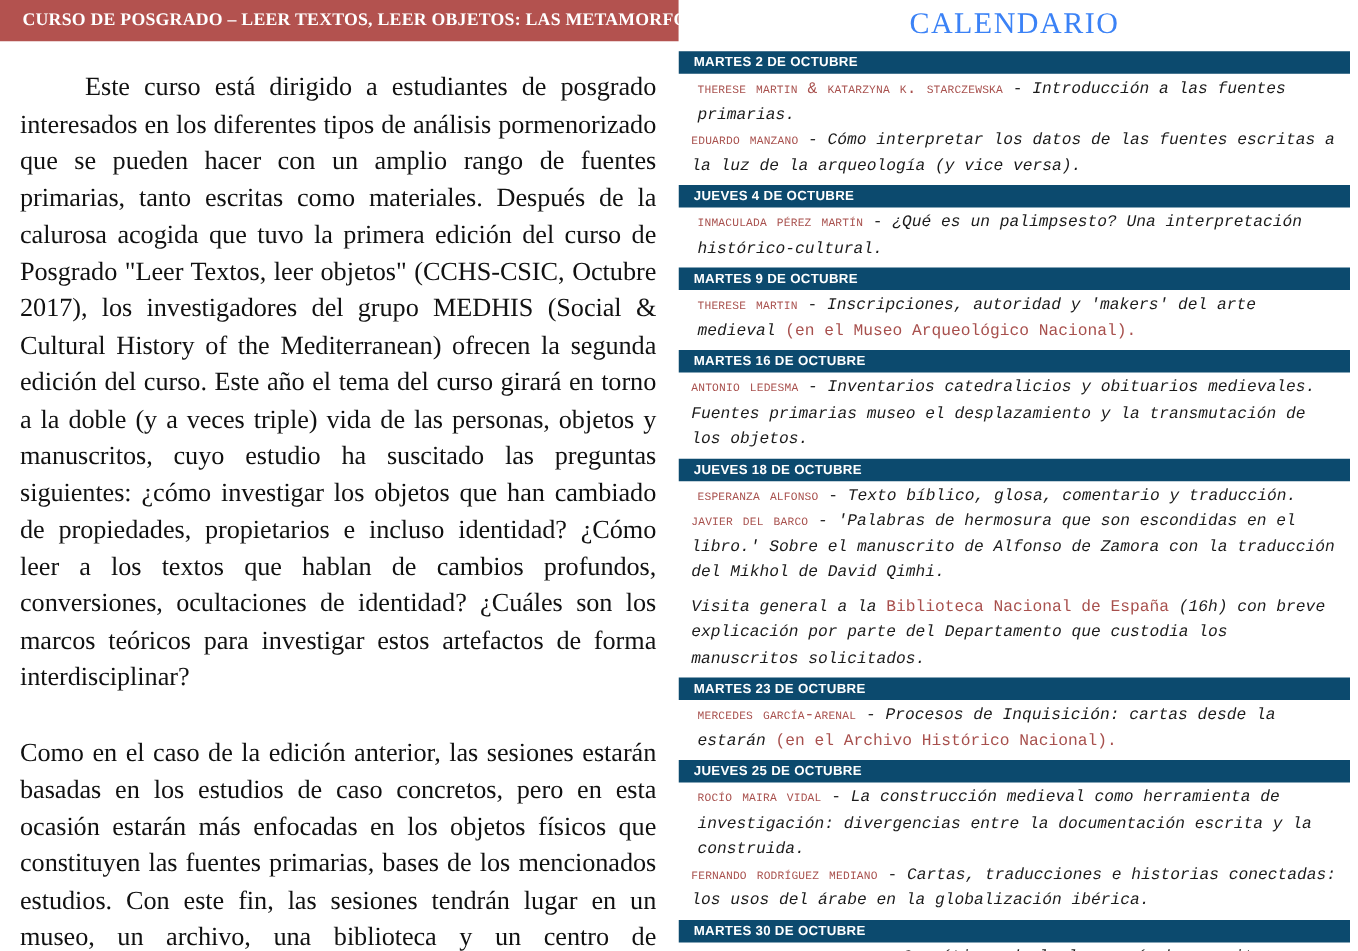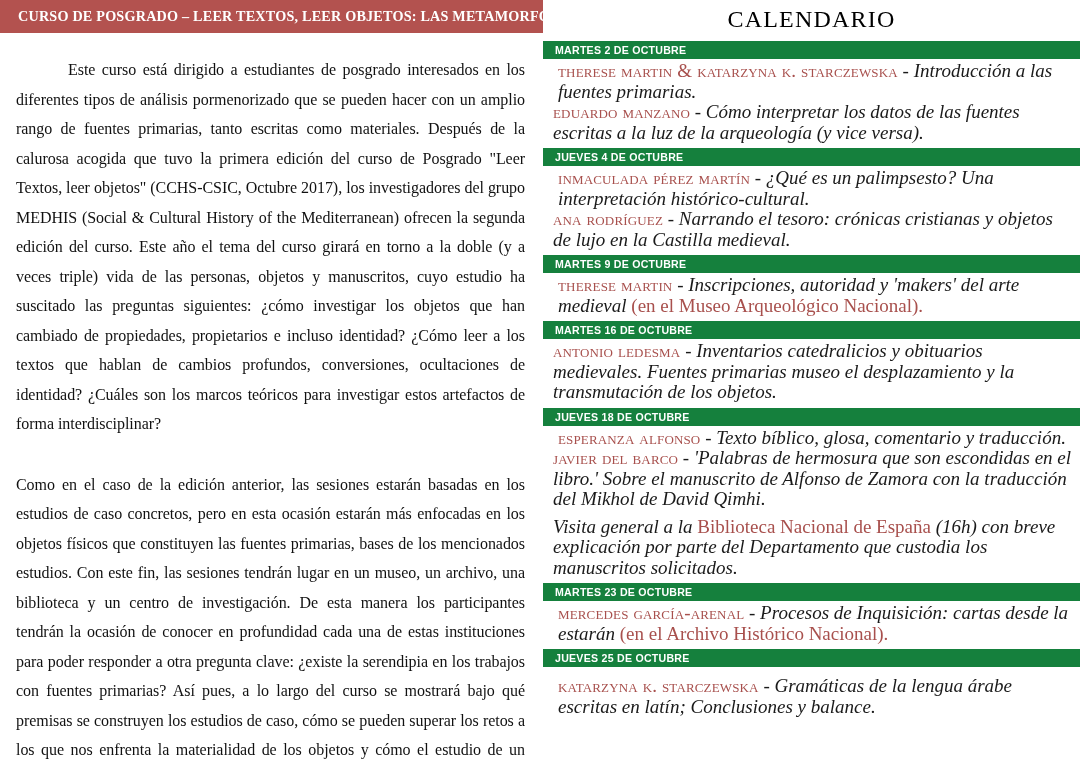--- a/index.html
+++ b/index.html
@@ -43,66 +43,66 @@
     letter-spacing: 0.2px;
     font-variant: small-caps;
     text-transform: uppercase;
     white-space: nowrap;
   }
   .left-body {
     padding: 0 18px 0 16px;
   }
   .body-par {
     font-family: "Liberation Serif", serif;
-    font-size: 16px;
+    font-size: 21px;
     line-height: 29.5px;
     color: #111111;
     text-align: justify;
     margin: 0;
     letter-spacing: -0.05px;
   }
   .par-1 { margin-top: 22px; text-indent: 52px; }
   .par-2 { margin-top: 31px; }
 
   
   .right-col {
     width: 543px;
     height: 761px;
     position: relative;
     background: #ffffff;
     padding: 0 6px 0 0;
   }
   .calendar-heading {
     text-align: center;
-    color: #000000;
+    color: #3b82f6;
     font-family: "Liberation Serif", serif;
     font-size: 24px;
     letter-spacing: 1.2px;
     padding-top: 6px;
     padding-bottom: 8px;
     font-weight: normal;
     margin: 0;
   }
   .date-bar {
-    background: #15803d;
+    background: #0c4a6e;
     color: #ffffff;
     font-family: "Liberation Sans", sans-serif;
     font-weight: bold;
     font-size: 10.6px;
     letter-spacing: 0.25px;
     padding: 3px 0 3px 12px;
     text-transform: uppercase;
     line-height: 12px;
   }
   .session-block {
     padding: 2px 8px 5px 10px;
   }
   .session-line {
-    font-family: Liberation Serif, serif;
-    font-size: 19px;
+    font-family: Liberation Mono, monospace;
+    font-size: 13px;
     line-height: 20.5px;
     color: #1a1a1a;
     margin: 0;
     text-align: left;
   }
   .speaker {
     color: #a8504d;
     font-variant: small-caps;
     text-transform: lowercase;
     font-style: normal;
@@ -145,21 +145,20 @@
     <h2 class="calendar-heading">CALENDARIO</h2>
     <div id="calendar-list">
         <div class="date-bar">MARTES 2 DE OCTUBRE</div>
         <div class="session-block">
           <p class="session-line first-indent"><span class="speaker">Therese Martin &amp; Katarzyna K. Starczewska</span><span class="sep"> - </span><span class="desc">Introducción a las fuentes primarias.</span></p>
           <p class="session-line"><span class="speaker">Eduardo Manzano</span><span class="sep"> - </span><span class="desc">Cómo interpretar los datos de las fuentes escritas a la luz de la arqueología (y vice versa).</span></p>
         </div>
         <div class="date-bar">JUEVES 4 DE OCTUBRE</div>
         <div class="session-block">
           <p class="session-line first-indent"><span class="speaker">Inmaculada Pérez Martín</span><span class="sep"> - </span><span class="desc">¿Qué es un palimpsesto? Una interpretación histórico-cultural.</span></p>
-          <p class="session-line"><span class="speaker">Ana Rodríguez</span><span class="sep"> - </span><span class="desc">Narrando el tesoro: crónicas cristianas y objetos de lujo en la Castilla medieval.</span></p>
         </div>
         <div class="date-bar">MARTES 9 DE OCTUBRE</div>
         <div class="session-block">
           <p class="session-line first-indent"><span class="speaker">Therese Martin</span><span class="sep"> - </span><span class="desc">Inscripciones, autoridad y 'makers' del arte medieval </span><span class="venue">(en el Museo Arqueológico Nacional)</span><span class="venue">.</span></p>
         </div>
         <div class="date-bar">MARTES 16 DE OCTUBRE</div>
         <div class="session-block">
           <p class="session-line"><span class="speaker">Antonio Ledesma</span><span class="sep"> - </span><span class="desc">Inventarios catedralicios y obituarios medievales. Fuentes primarias museo el desplazamiento y la transmutación de los objetos.</span></p>
         </div>
         <div class="date-bar">JUEVES 18 DE OCTUBRE</div>
@@ -169,20 +168,23 @@
         </div>
         <div class="session-block">
           <p class="session-line"><span class="desc">Visita general a la </span><span class="venue">Biblioteca Nacional de España</span><span class="desc"> (16h) con breve explicación por parte del Departamento que custodia los manuscritos solicitados.</span></p>
         </div>
         <div class="date-bar">MARTES 23 DE OCTUBRE</div>
         <div class="session-block">
           <p class="session-line first-indent"><span class="speaker">Mercedes García-Arenal</span><span class="sep"> - </span><span class="desc">Procesos de Inquisición: cartas desde la estarán </span><span class="venue">(en el Archivo Histórico Nacional)</span><span class="venue">.</span></p>
         </div>
         <div class="date-bar">JUEVES 25 DE OCTUBRE</div>
         <div class="session-block">
+          <p class="session-line first-indent"><span class="speaker">Rocío Maira Vidal</span><span class="sep"> - </span><span class="desc">La construcción medieval como herramienta de investigación: divergencias entre la documentación escrita y la construida.</span></p>
+          <p class="session-line"><span class="speaker">Fernando Rodríguez Mediano</span><span class="sep"> - </span><span class="desc">Cartas, traducciones e historias conectadas: los usos del árabe en la globalización ibérica.</span></p>
         </div>
+        <div class="date-bar">MARTES 30 DE OCTUBRE</div>
         <div class="session-block">
           <p class="session-line first-indent"><span class="speaker">Katarzyna K. Starczewska</span><span class="sep"> - </span><span class="desc">Gramáticas de la lengua árabe escritas en latín; Conclusiones y balance.</span></p>
         </div>
       </div>
   </div>
 
 </div>
 
 </body></html>

